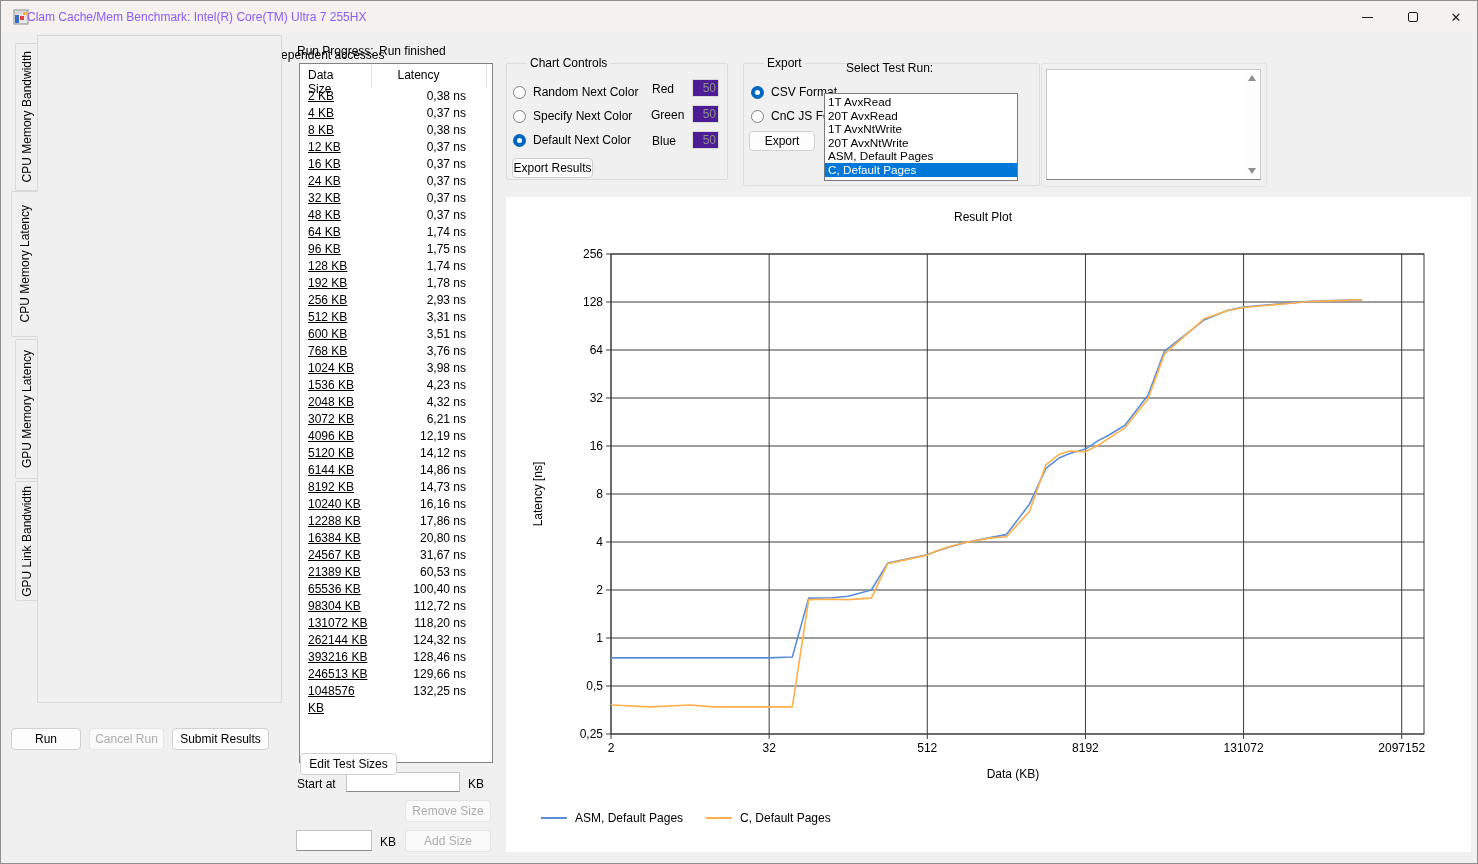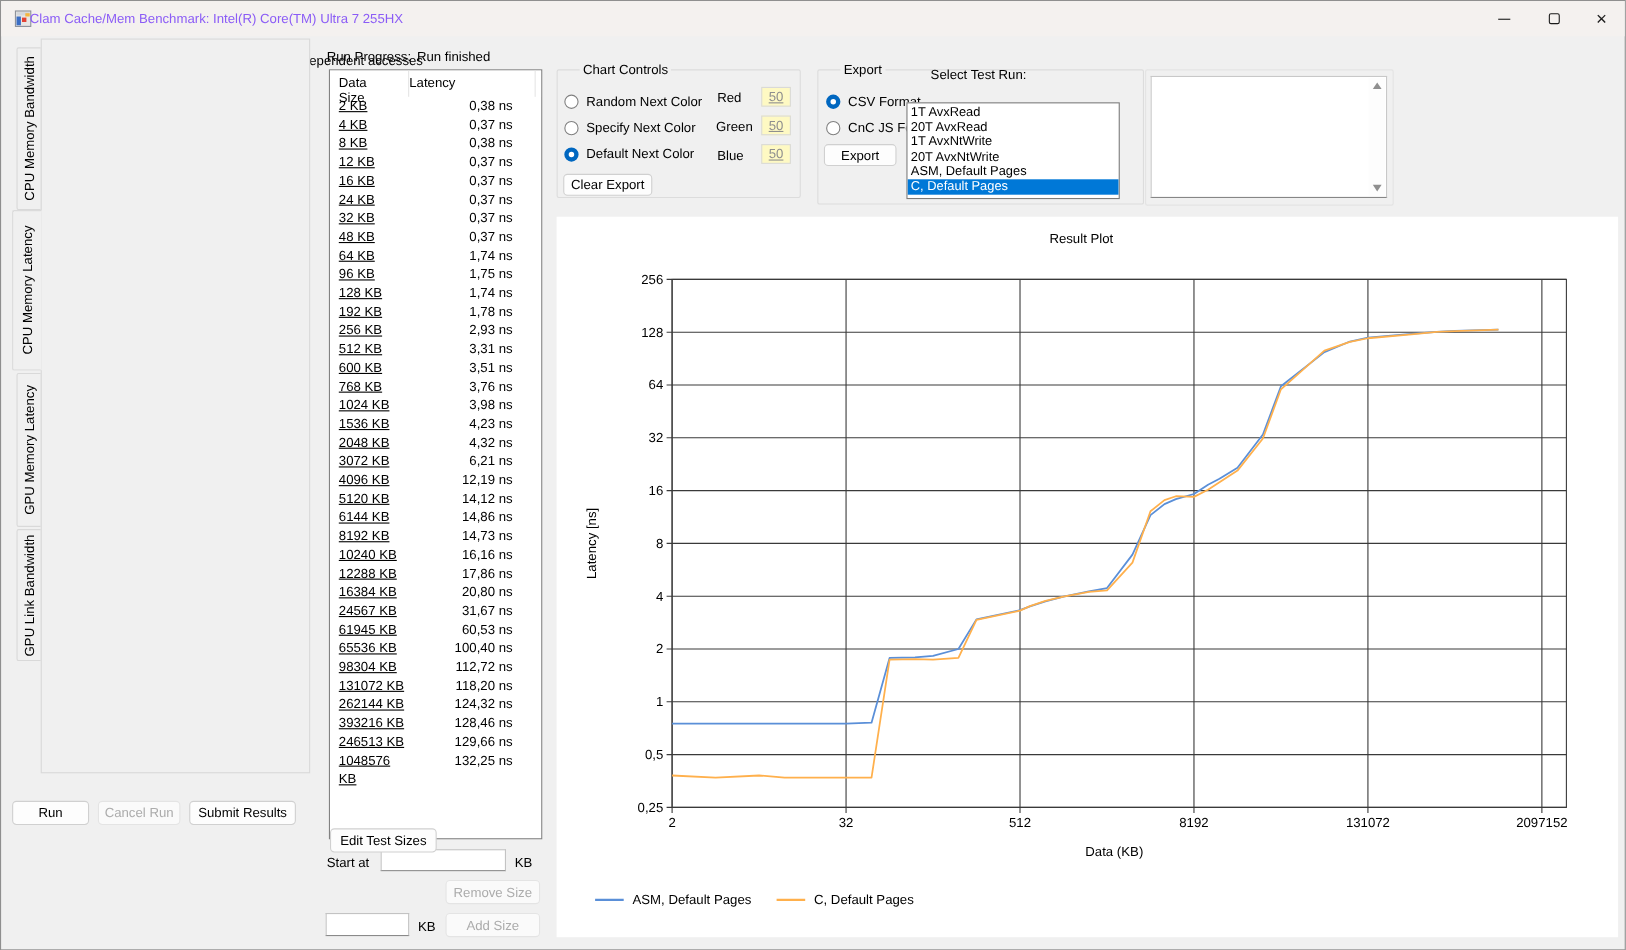--- a/index.html
+++ b/index.html
@@ -35,27 +35,27 @@
   .rb { width:13px; height:13px; border-radius:50%; border:1px solid #808080; background:#fff; flex:none; }
   .rb.checked { border:4px solid #0067C0; }
   .radio-label { white-space:nowrap; }
 
   
   .btn { position:absolute; background:#FDFDFD; border:1px solid #D0D0D0; border-radius:4px; display:flex; align-items:center; justify-content:center; font-size:12px; }
   .btn.disabled { color:#ACACAC; background:#FAFAFA; border-color:#E4E4E4; }
 
   
   .tb { position:absolute; background:#fff; border:1px solid #C3C3C3; border-bottom-color:#8A8A8A; font-family:inherit; font-size:12px; padding:0 4px; color:#000; }
-  .tb.disabled { background:#fef9c3; color:#8F8F8F; border-color:#D9D9D9; text-align:center; padding:0 2px;text-decoration:underline; }
+  .tb.disabled { background:#4c1d95; color:#8F8F8F; border-color:#D9D9D9; text-align:right; padding:0 2px; }
 
   
   .lv { left:298px; top:62px; width:194px; height:700px; background:#fff; border:1px solid #828282; overflow:hidden; }
   .lv-header { display:flex; height:24px; font-size:12px; background:#fff; }
   .lv-h1 { width:72px; padding:4px 16px 0 8px; border-right:1px solid #E5E5E5; }
-  .lv-h2 { width:115px; padding:4px 21px 0 0; text-align:left; border-right:1px solid #E5E5E5; }
+  .lv-h2 { width:115px; padding:4px 21px 0 0; text-align:center; border-right:1px solid #E5E5E5; }
   .lv-row { display:flex; height:17px; line-height:17px; }
   .lv-c1 { width:72px; padding-left:8px;text-decoration:underline; }
   .lv-c2 { width:115px; padding-right:21px; text-align:right; }
 
   
   .lb { left:823px; top:92px; width:194px; height:88px; background:#fff; border:1px solid #7A7A7A; overflow:hidden; padding-top:1px; }
   .lb-item { height:13.6px; line-height:13.6px; padding-left:3px; font-size:11.7px; white-space:nowrap; }
   .lb-item.selected { background:#0078D7; color:#fff; }
 
   
@@ -251,21 +251,21 @@
       </div>
       <div class="lv-row">
         <div class="lv-c1">16384 KB</div>
         <div class="lv-c2">20,80 ns</div>
       </div>
       <div class="lv-row">
         <div class="lv-c1">24567 KB</div>
         <div class="lv-c2">31,67 ns</div>
       </div>
       <div class="lv-row">
-        <div class="lv-c1">61945 KB</div>
+        <div class="lv-c1">21389 KB</div>
         <div class="lv-c2">60,53 ns</div>
       </div>
       <div class="lv-row">
         <div class="lv-c1">65536 KB</div>
         <div class="lv-c2">100,40 ns</div>
       </div>
       <div class="lv-row">
         <div class="lv-c1">98304 KB</div>
         <div class="lv-c2">112,72 ns</div>
       </div>
@@ -316,21 +316,21 @@
   <div class="radio-row" style="left:6px;top:69px">
     <span class="rb checked"></span>
     <span class="radio-label">Default Next Color</span>
   </div>
   <span class="label" style="left:145px;top:18px">Red</span>
   <span class="label" style="left:144px;top:44px">Green</span>
   <span class="label" style="left:145px;top:70px">Blue</span>
   <input class="tb disabled" style="left: 185px; top: 15px; width: 27px; height: 18px;" disabled="" value="50">
   <input class="tb disabled" style="left: 185px; top: 41px; width: 27px; height: 18px;" disabled="" value="50">
   <input class="tb disabled" style="left: 185px; top: 67px; width: 27px; height: 18px;" disabled="" value="50">
-  <div class="btn" style="left:5px;top:94px;width:81px;height:20px">Clear Export</div>
+  <div class="btn" style="left:5px;top:94px;width:81px;height:20px">Export Results</div>
 </div>
 
 <div class="gb" style="left:742px;top:62px;width:297px;height:123px">
   <span class="gb-title">Export</span>
   <div class="radio-row" style="left:7px;top:21px">
     <span class="rb checked"></span>
     <span class="radio-label">CSV Format</span>
   </div>
   <div class="radio-row" style="left:7px;top:45px">
     <span class="rb"></span>

